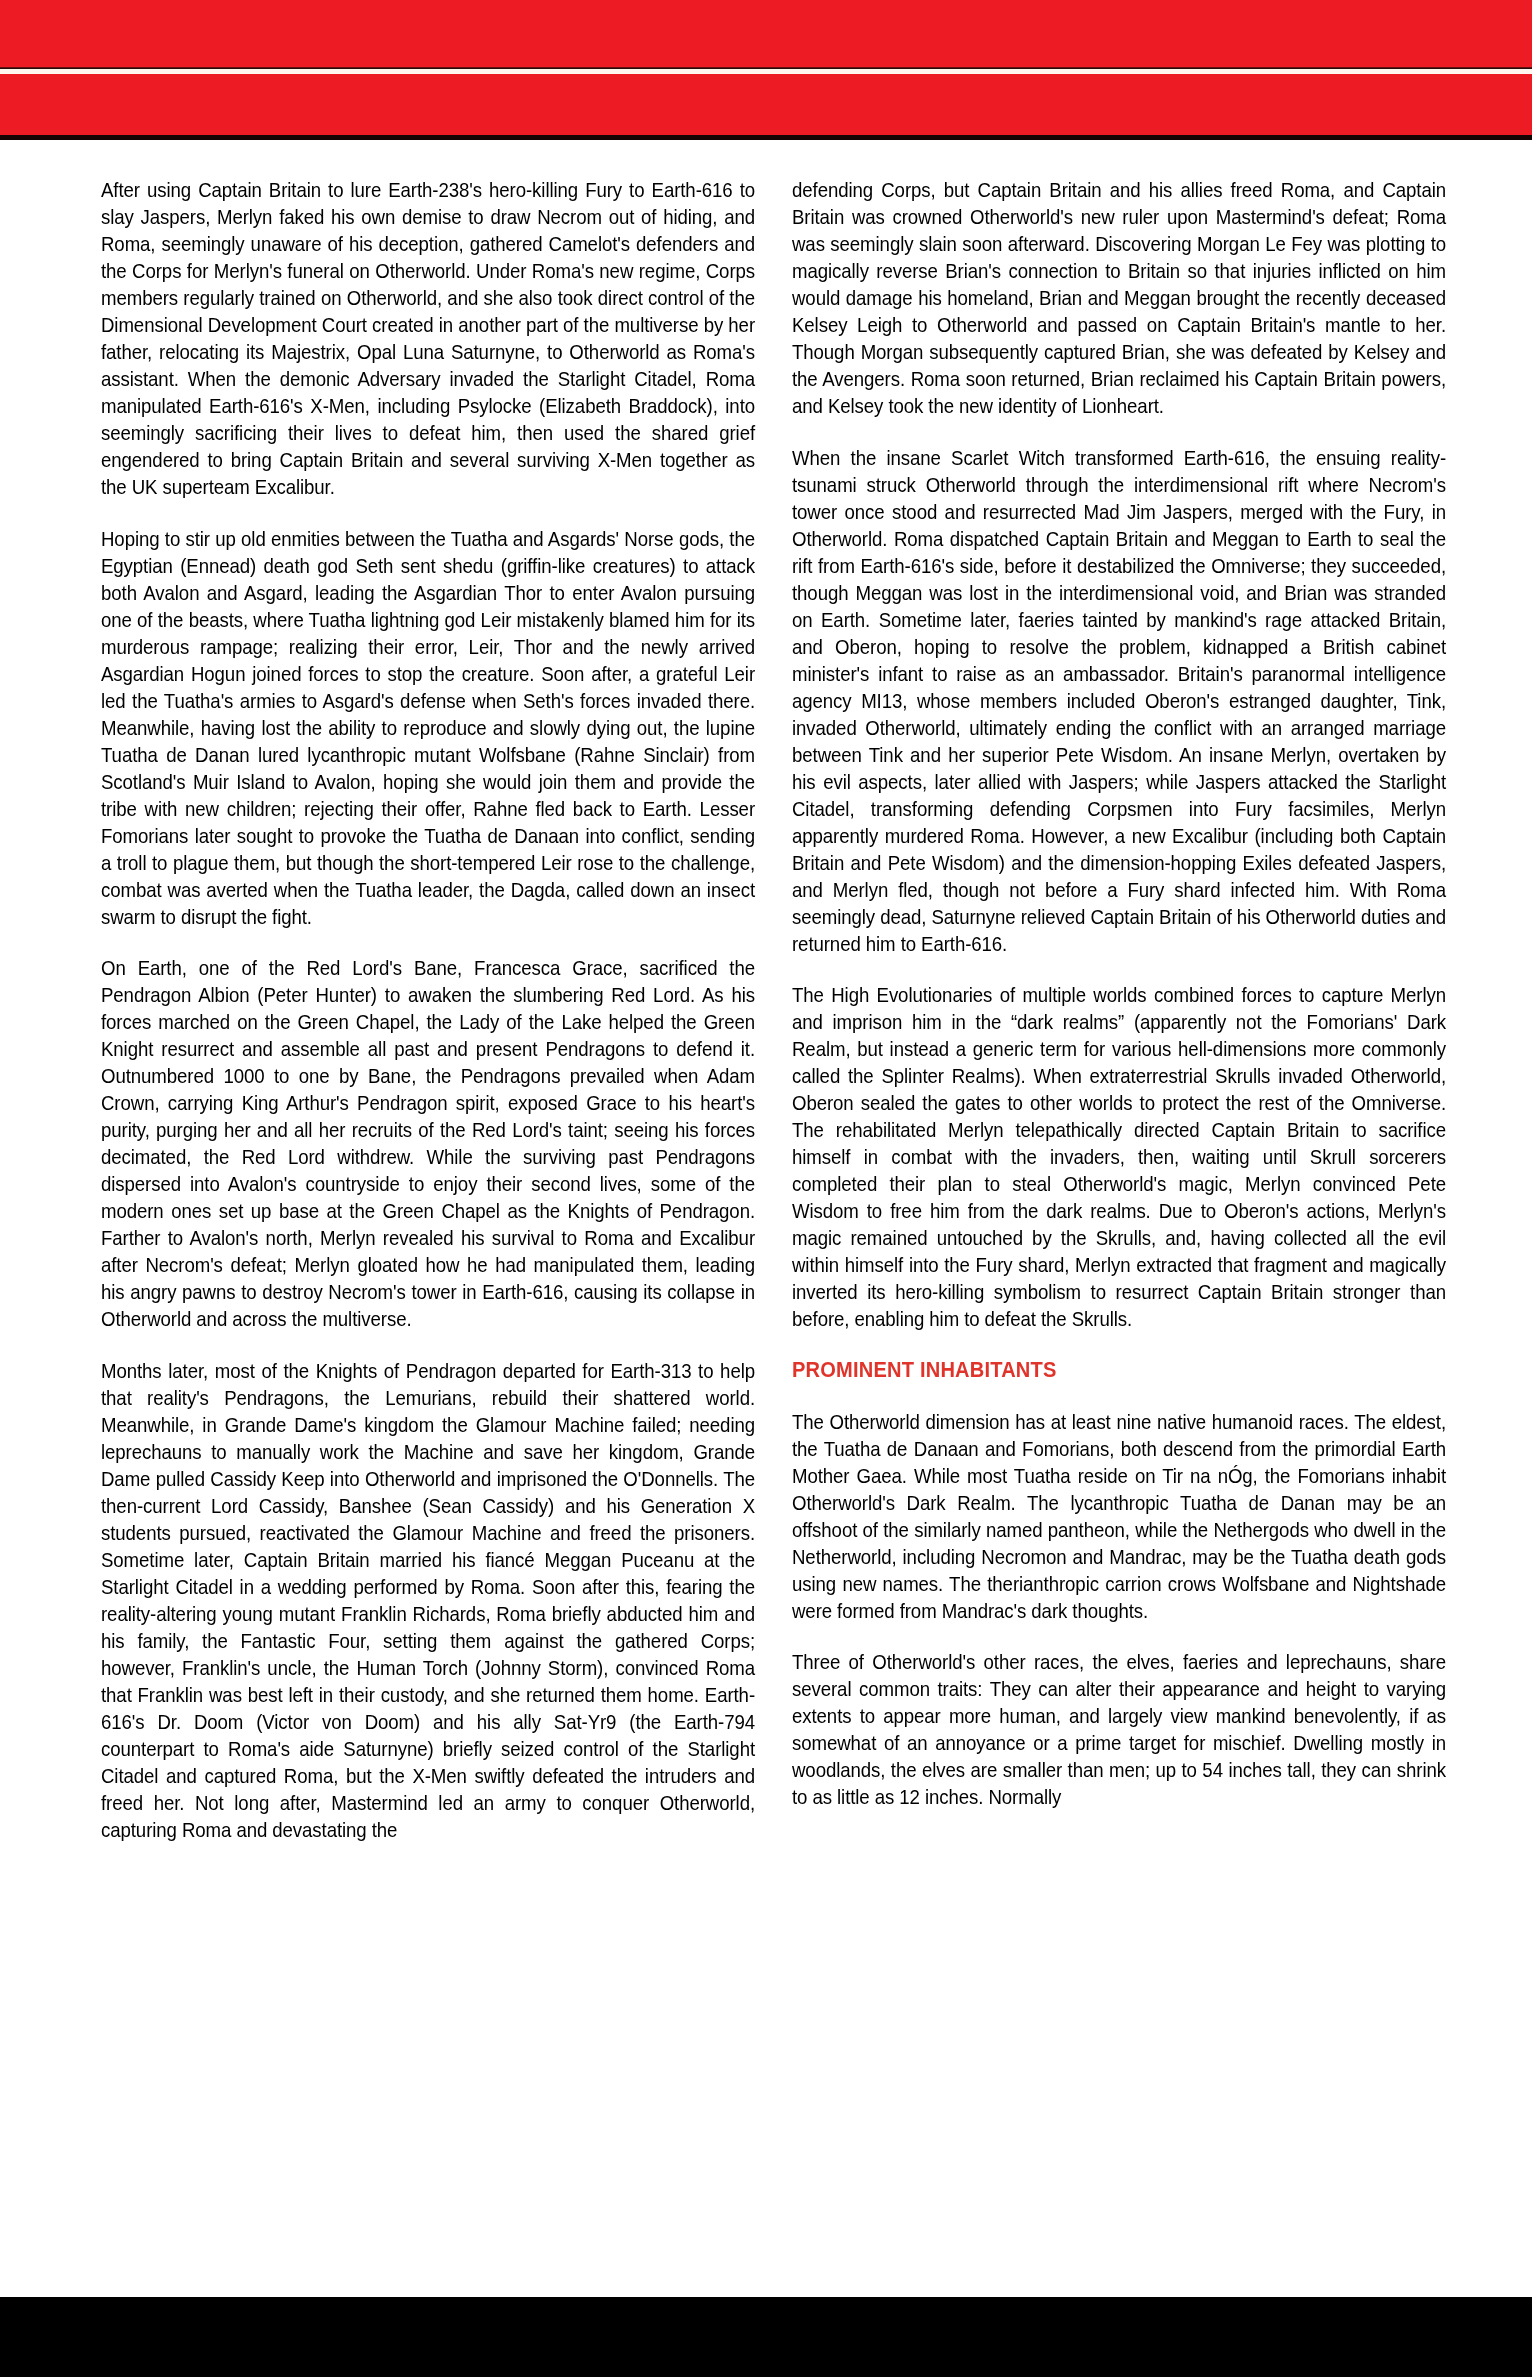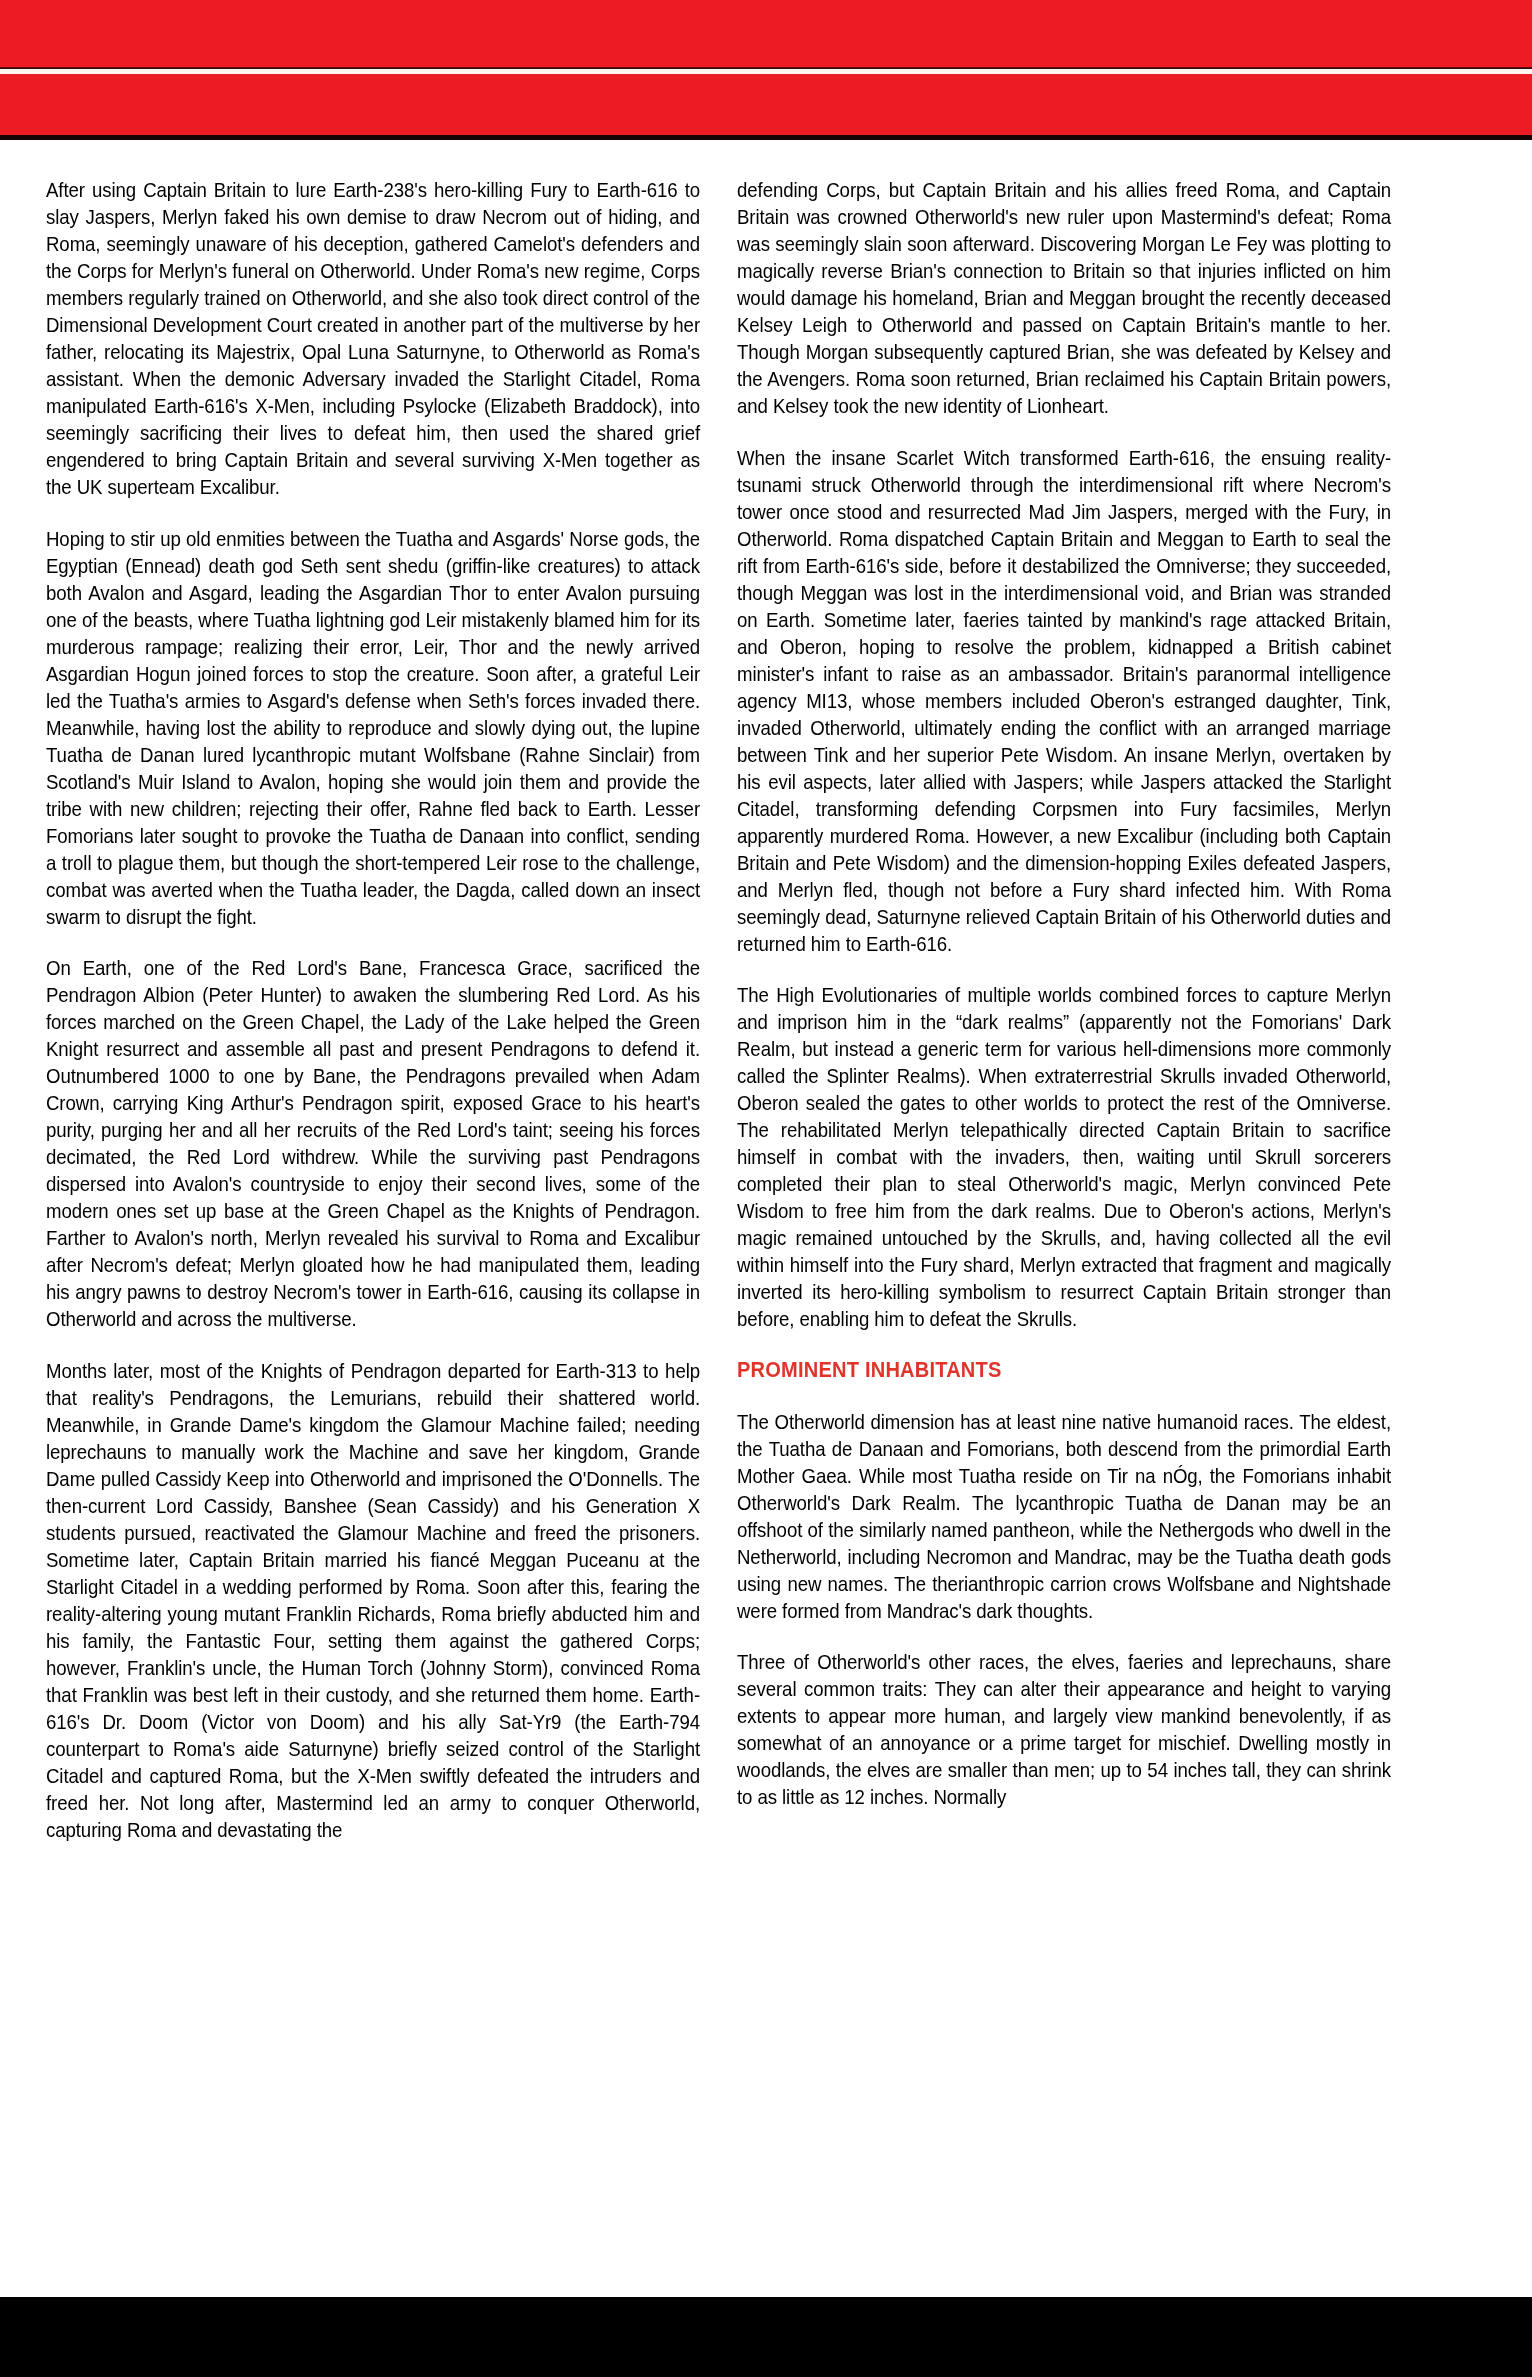--- a/index.html
+++ b/index.html
@@ -54,21 +54,21 @@
   }
 
   
   .page {
     position: absolute;
     left: 0;
     top: 140px;
     width: 1533px;
     height: 1870px;
     box-sizing: border-box;
-    padding: 36px 95px 0 46px;
+    padding: 36px 95px 0 101px;
   }
   .columns {
     display: flex;
     gap: 37px;
     align-items: flex-start;
   }
   .column {
     width: 654px;
     flex: 0 0 654px;
   }

